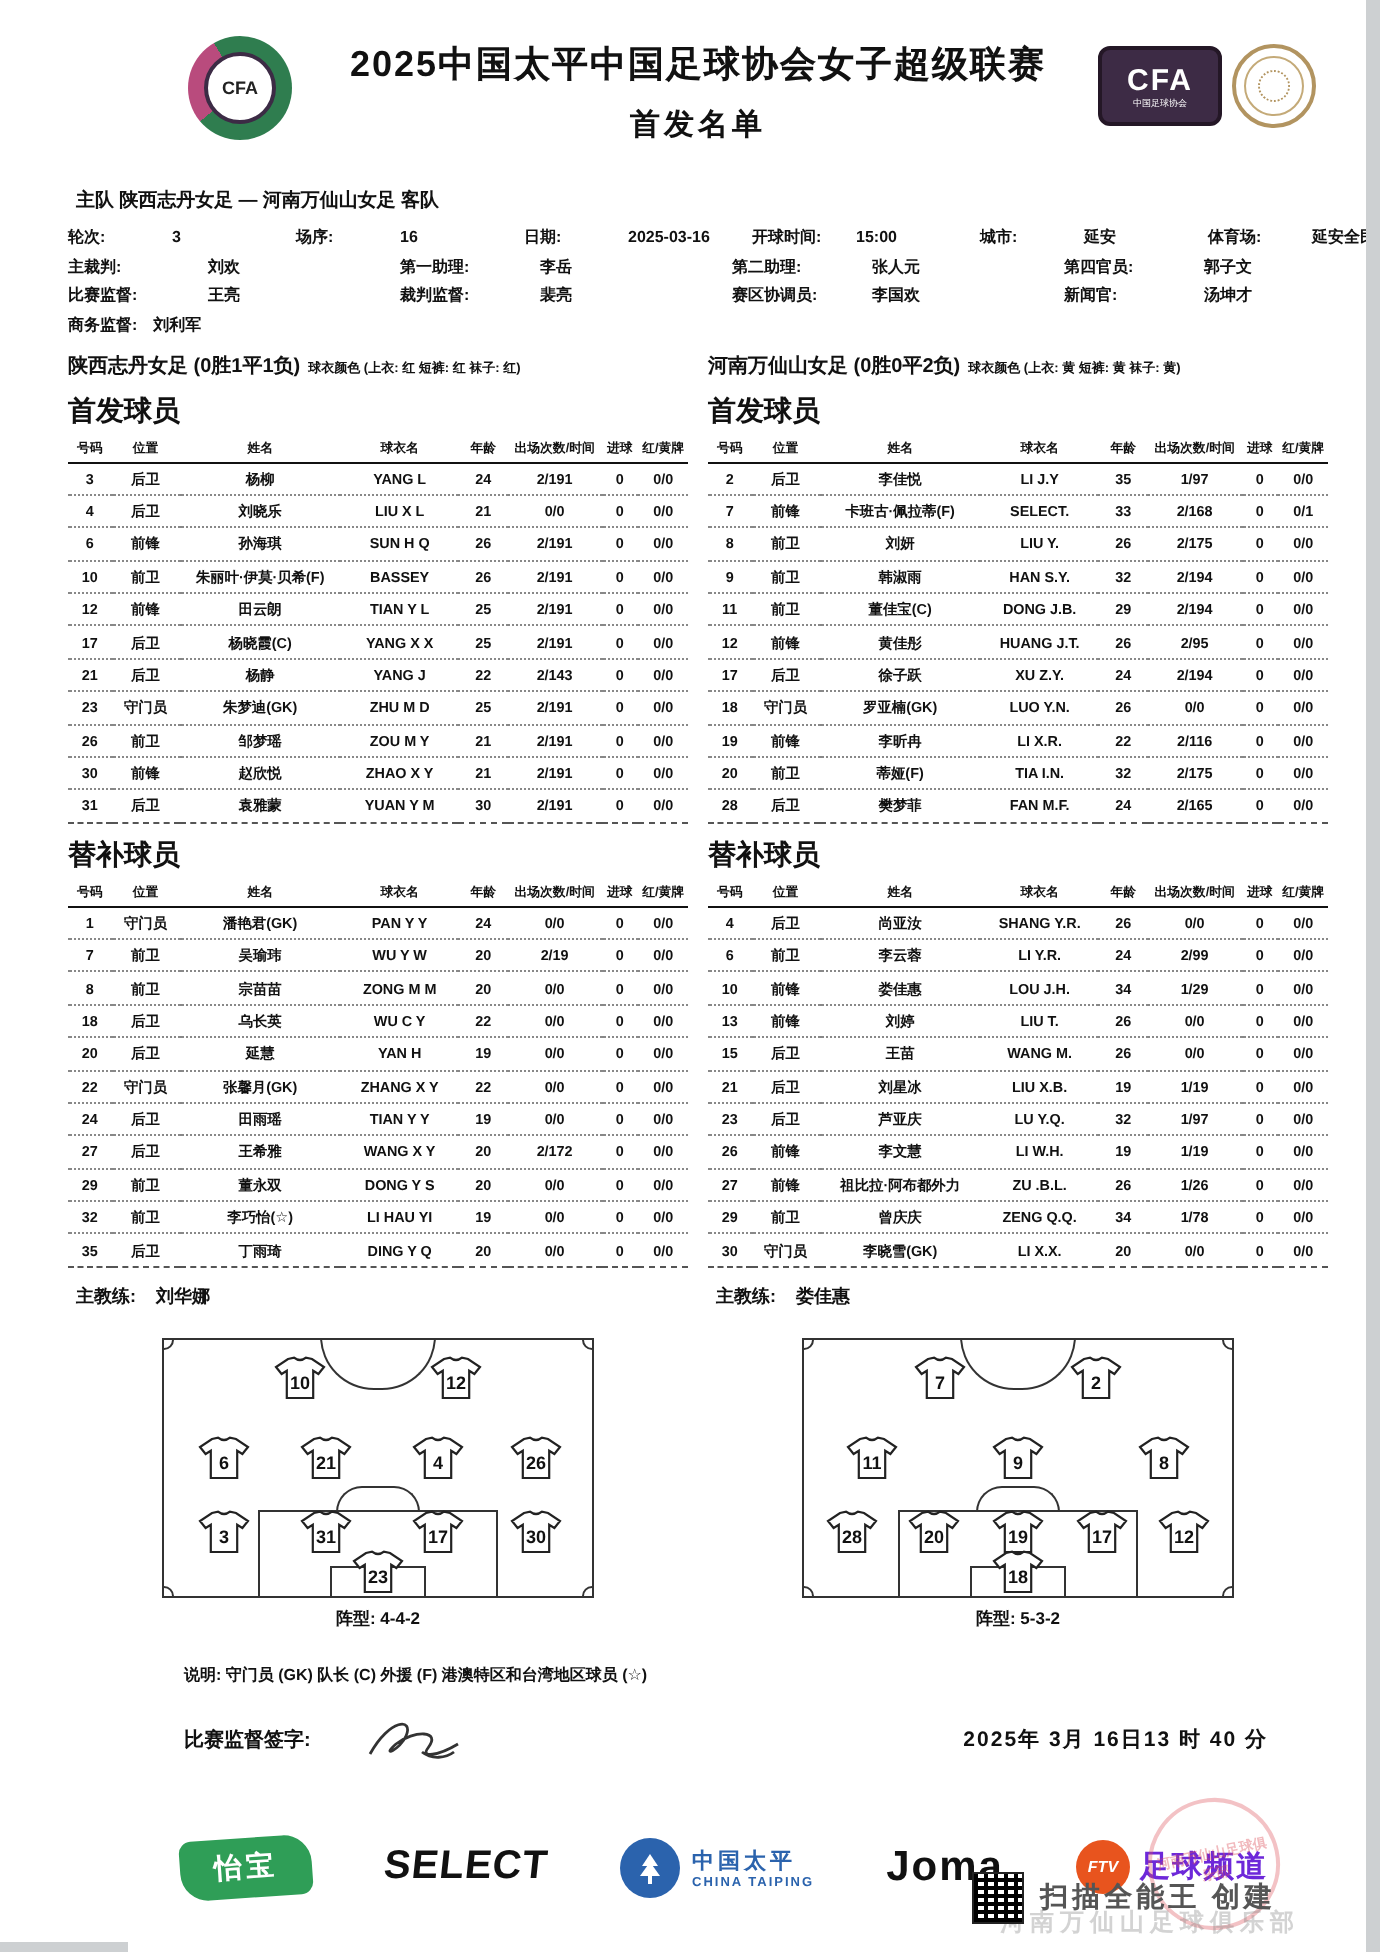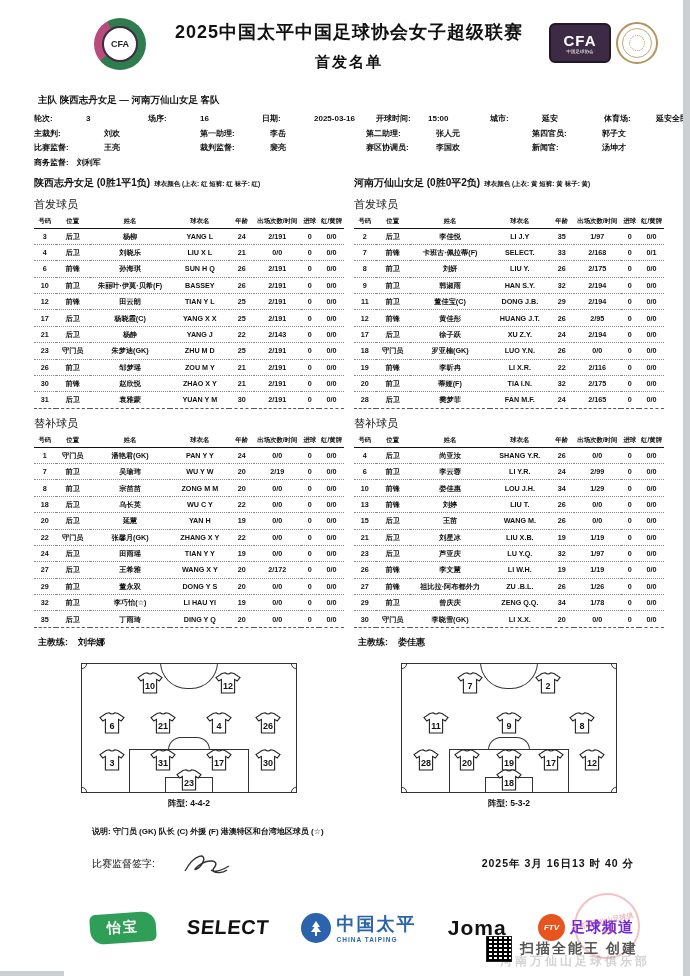--- a/index.html
+++ b/index.html
@@ -39,21 +39,21 @@
   .info-row.r2 .ilabel, .info-row.r3 .ilabel { min-width:62px; }
   .info-row.r2 .ivalue, .info-row.r3 .ivalue { min-width:82px; margin-right:14px; }
   .info-row.r4 .ivalue { min-width:80px; }
 
   
   .teams { display:flex; gap:10px; margin-top:8px; }
   .teamcol { width:311px; }
   .teamline { display:flex; align-items:baseline; gap:4px; }
   .teamname { font-size:10px; font-weight:bold; white-space:nowrap; }
   .kit { font-size:6.5px; font-weight:bold; white-space:nowrap; }
-  .seclabel { font-size:11px; font-weight:normal; margin:7px 0 3px 0; }
+  .seclabel { font-size:14px; font-weight:bold; margin:7px 0 3px 0; }
 
   table.ptable { width:100%; border-collapse:collapse; table-layout:fixed; border-bottom:1.5px dashed #555; }
   .ptable th { font-size:6.4px; font-weight:bold; border-bottom:1.6px solid #111; padding:2px 0; white-space:nowrap; overflow:hidden; }
   .ptable td { font-size:7.2px; font-weight:bold; text-align:center; border-bottom:1px dotted #888; padding:3.2px 1px; line-height:1.25; }
   .ptable .c0{width:7%;} .ptable .c1{width:11%;} .ptable .c2{width:26%;} .ptable .c3{width:19%;}
   .ptable .c4{width:8%;} .ptable .c5{width:15%;} .ptable .c6{width:6%;} .ptable .c7{width:8%;}
 
   .coachline { font-size:9px; font-weight:bold; margin:8px 0 0 4px; }
   .coachline .cname { margin-left:10px; }
 
@@ -68,32 +68,32 @@
     border:1.4px solid #333; border-bottom:none; border-radius:42px 42px 0 0; }
   .corner { position:absolute; width:10px; height:10px; border:1.1px solid #333; border-radius:50%; }
   .corner.tl{ left:-5px; top:-5px; } .corner.tr{ right:-5px; top:-5px; }
   .corner.bl{ left:-5px; bottom:-5px; } .corner.br{ right:-5px; bottom:-5px; }
   .shirt { position:absolute; width:26px; height:22px; transform:translate(-50%,-50%); }
   .formation { text-align:center; font-size:8.5px; font-weight:bold; margin-top:5px; }
 
   
   .footnote { font-size:8px; font-weight:bold; margin:16px 0 0 58px; }
   .sigrow { display:flex; align-items:center; margin:14px 0 0 58px; }
-  .siglabel { font-size:10px; font-weight:normal;text-align:right; }
+  .siglabel { font-size:10px; font-weight:bold;text-align:right; }
   .scribble { margin-left:26px; }
   .dt { margin-left:auto; margin-right:30px; font-size:10.5px; font-weight:bold; letter-spacing:1px; }
 
   .sponsors { display:flex; align-items:center; justify-content:space-between; margin:22px 30px 0 56px; height:58px; position:relative; }
   .logo-yibao { width:66px; height:30px; border-radius:6px 14px 6px 14px; transform:rotate(-4deg);
     display:flex; align-items:center; justify-content:center; color:#fff; font-size:14px; font-weight:bold; letter-spacing:2px; }
   .logo-select { font-size:20px; font-weight:bold; letter-spacing:0.5px; transform:skewX(-6deg); }
   .logo-taiping { display:flex; align-items:center; gap:6px; }
   .tp-icon { width:30px; height:30px; border-radius:50%; display:flex; align-items:center; justify-content:center; }
   .tp-text { display:flex; flex-direction:column; }
-  .tp-cn { font-size:18px; font-weight:bold; letter-spacing:2px; }
+  .tp-cn { font-size:11px; font-weight:bold; letter-spacing:2px; }
   .tp-en { font-size:6.5px; font-weight:bold; letter-spacing:1px; }
   .logo-joma { font-size:21px; font-weight:bold; letter-spacing:1px; }
   .logo-ftv { display:flex; align-items:center; gap:5px; }
   .ftv-icon { width:27px; height:27px; border-radius:50%; color:#fff; font-size:8px; font-weight:bold;
     display:flex; align-items:center; justify-content:center; font-style:italic; }
   .ftv-text { font-size:15px; font-weight:bold; letter-spacing:1px; }
 
   .club-stamp { position:absolute; right:-6px; top:-6px; width:66px; height:66px; border-radius:50%;
     border:2px solid rgba(220,80,90,.35); color:rgba(220,80,90,.4); font-size:7px; font-weight:bold;
     display:flex; align-items:center; justify-content:center; text-align:center; transform:rotate(-12deg); }

